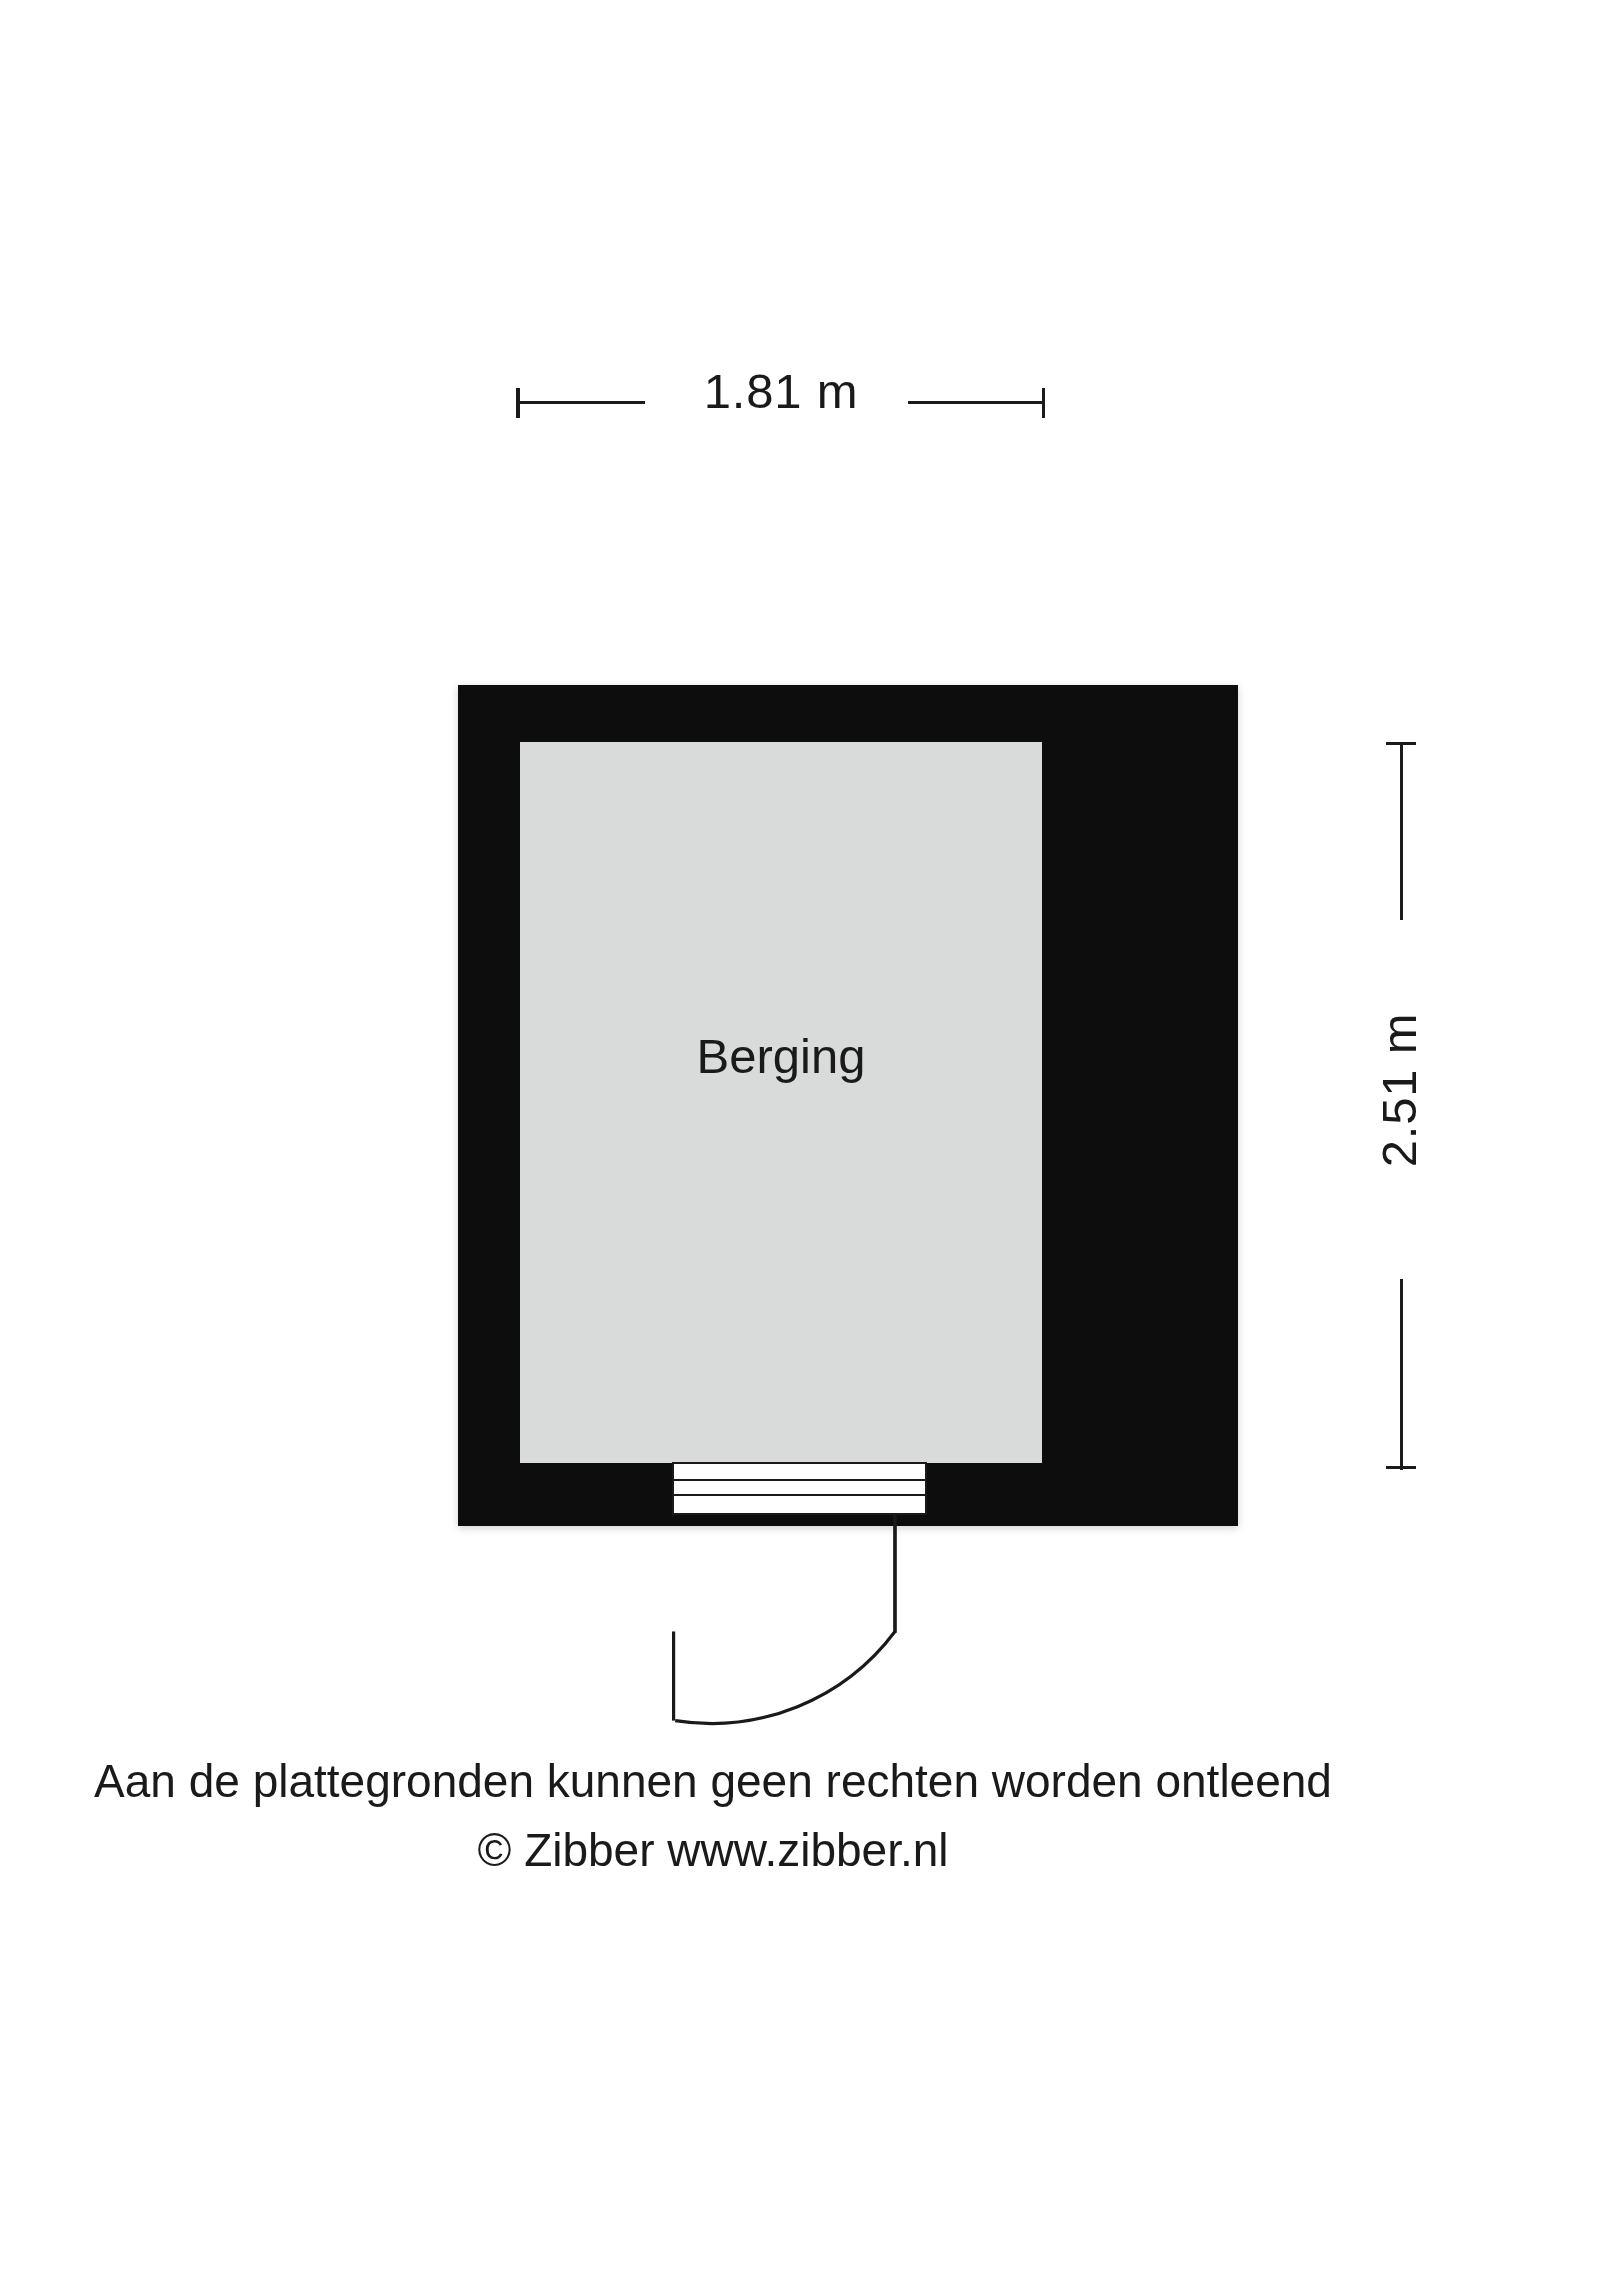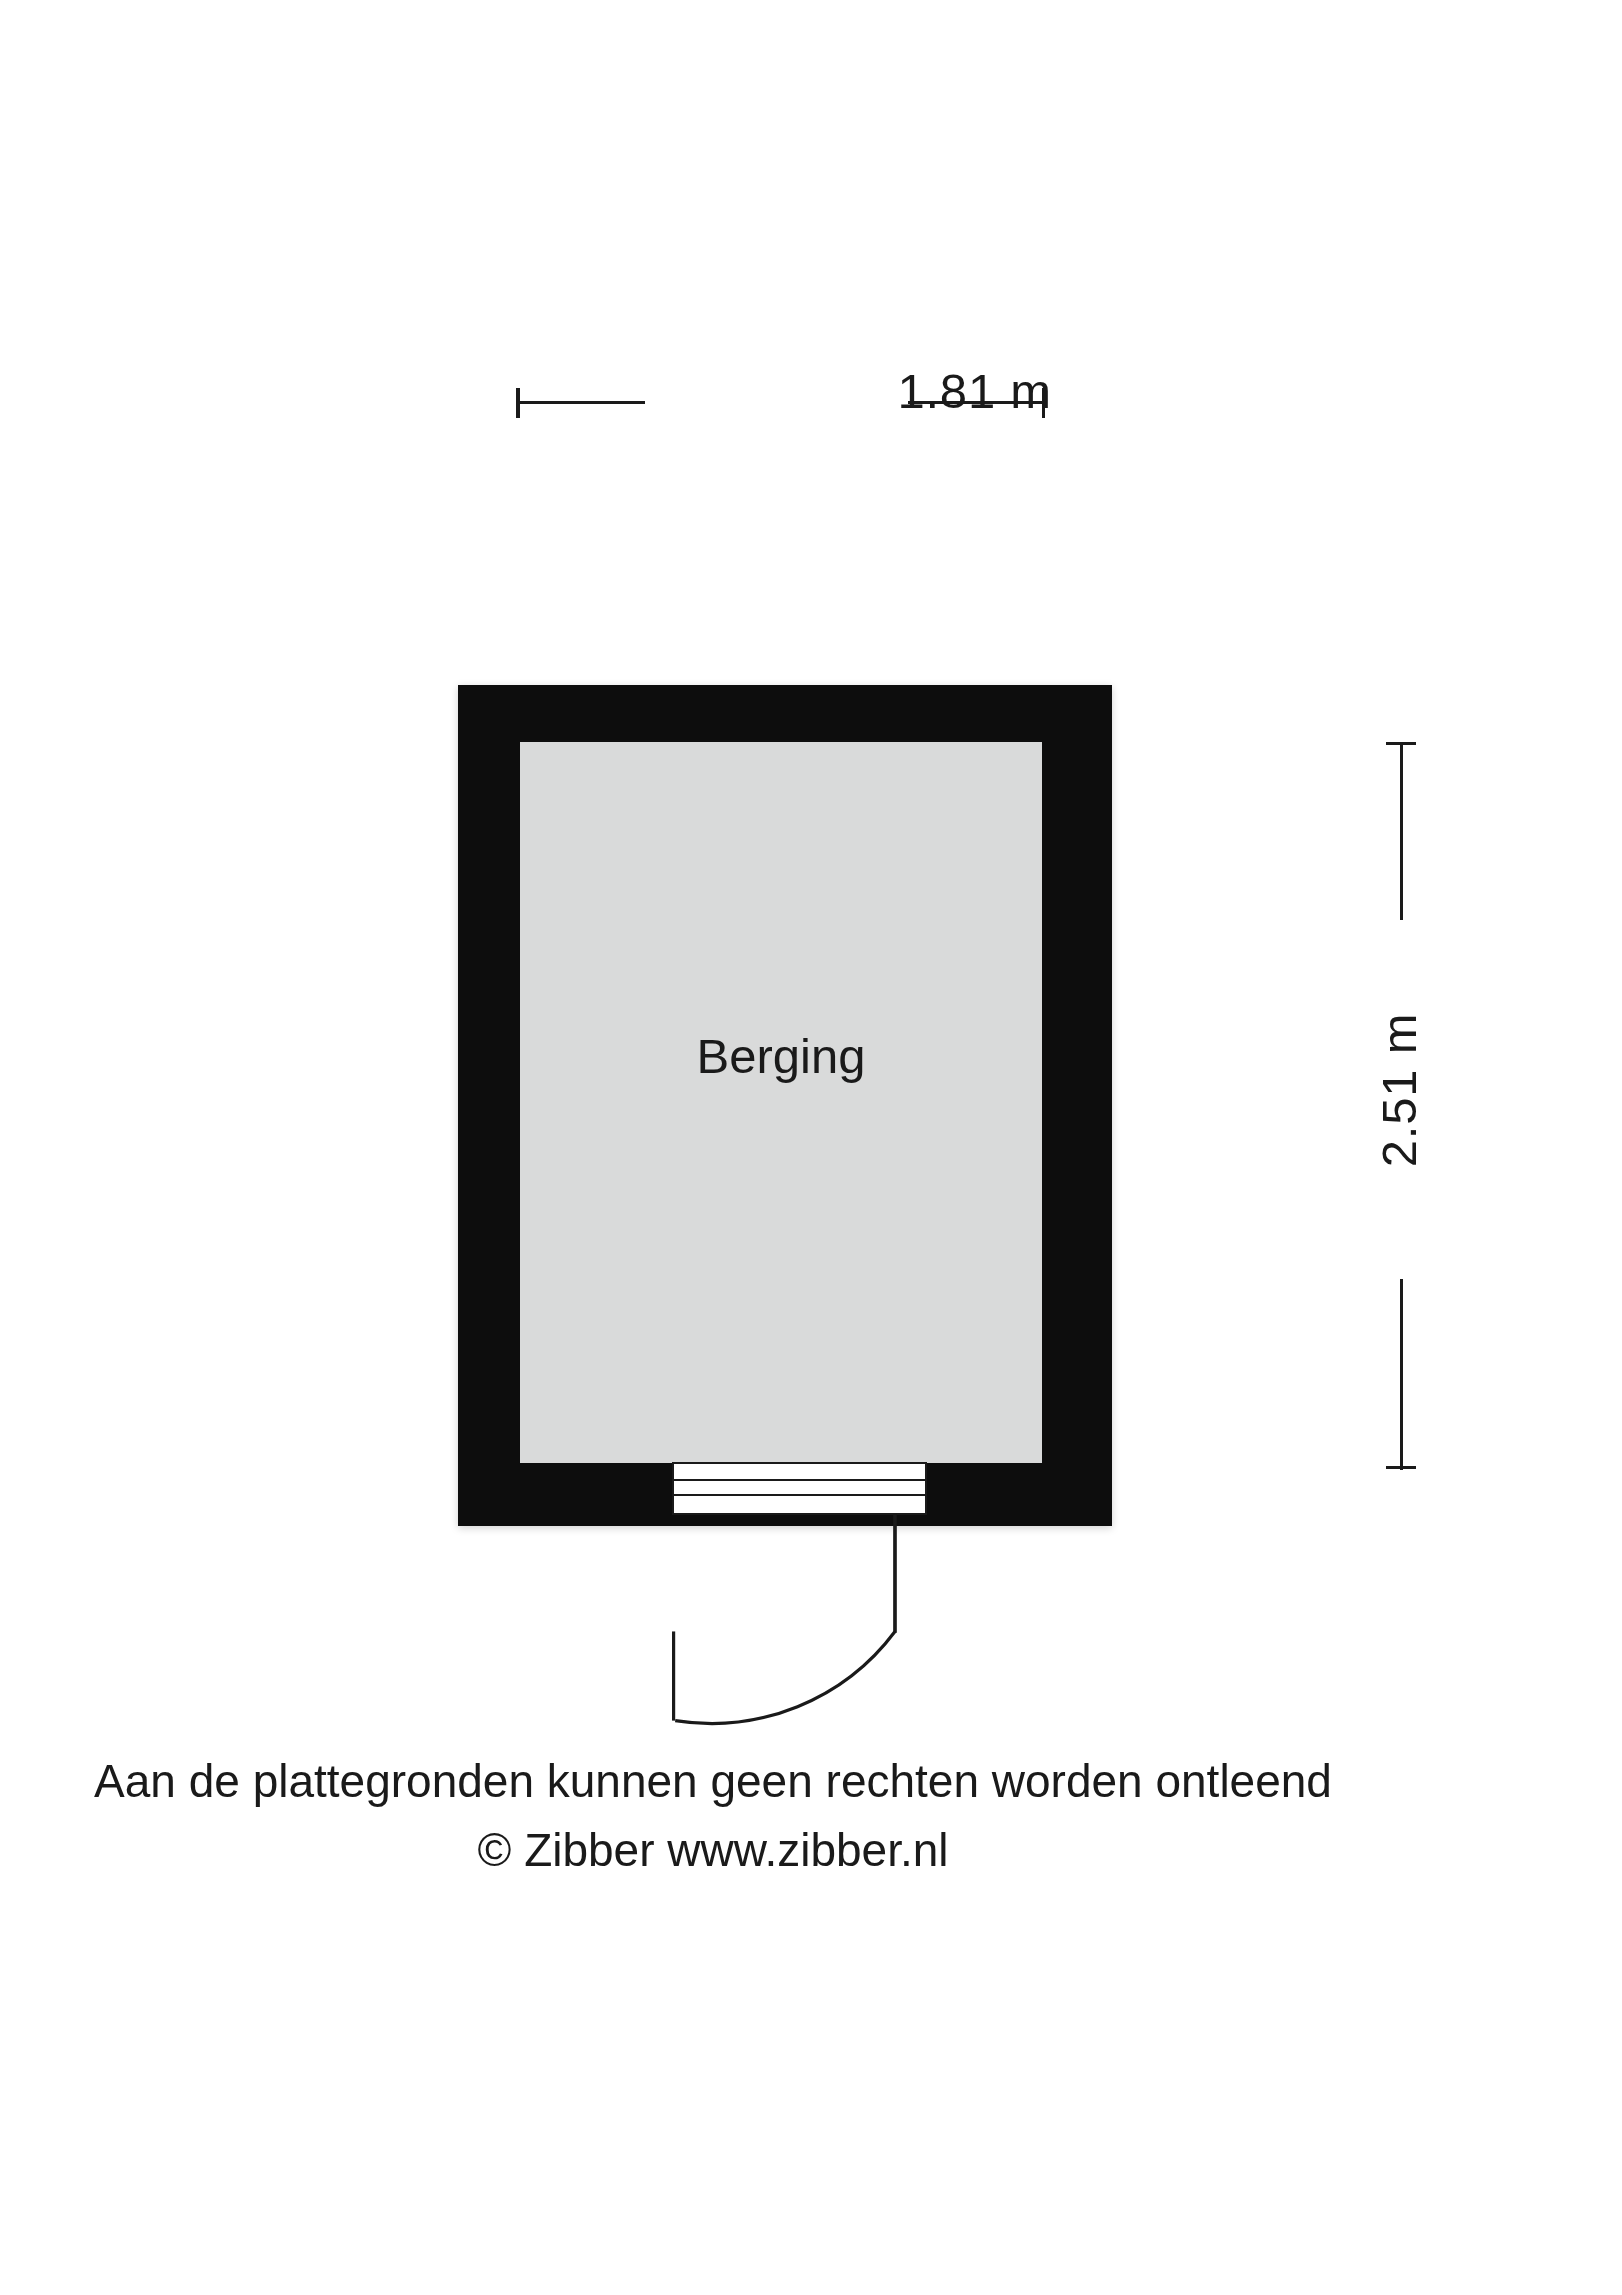--- a/index.html
+++ b/index.html
@@ -27,21 +27,21 @@
     left: 510px;
     top: 363px;
     width: 542px;
     height: 88px;
   }
   .dim-top .label {
     position: absolute;
     left: 0;
     top: 0;
     width: 542px;
-    text-align: right;
+    text-align: center;
     font-size: 49px;
     letter-spacing: 0.8px;
     color: #1a1a1a;
   }
   .dim-top .line {
     position: absolute;
     left: 6.4px;
     top: 38px;
     width: 529px;
     height: 3.2px;
@@ -116,21 +116,21 @@
     position: absolute;
     left: 450px;
     top: 685px;
     width: 662px;
     height: 841px;
   }
   .walls {
     position: absolute;
     left: 8px;
     top: 0;
-    width: 654px;
+    width: 780px;
     height: 841px;
     background: #0d0d0d;
     box-shadow: 0 2.4px 8px rgba(0,0,0,0.18);
   }
   .room-floor {
     position: absolute;
     left: 62px;
     top: 57px;
     width: 522px;
     height: 721px;

